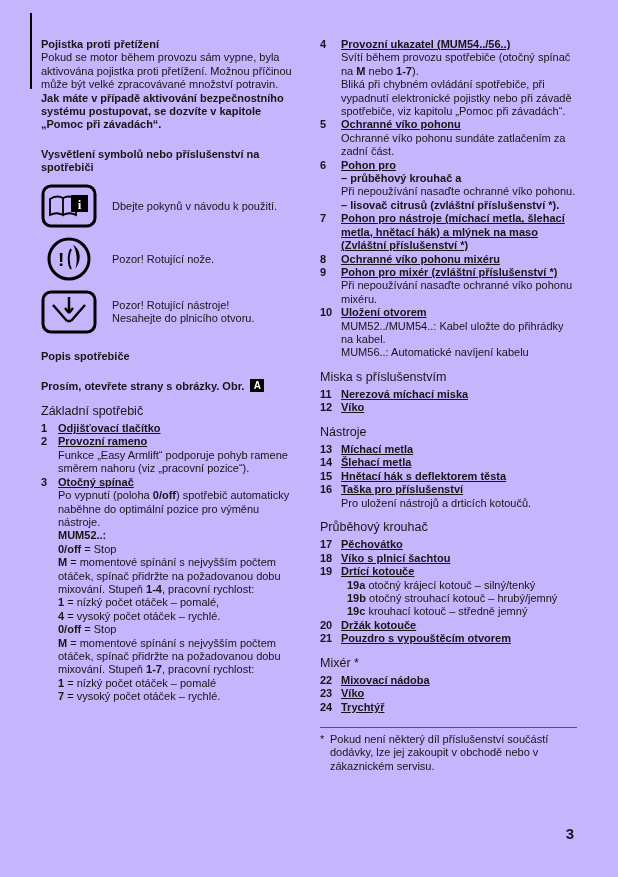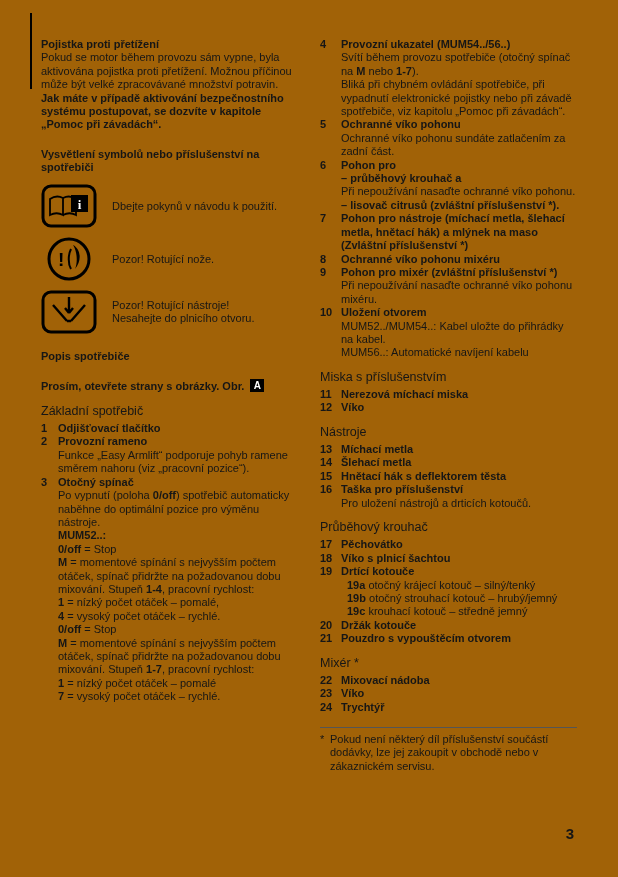--- a/index.html
+++ b/index.html
@@ -3,42 +3,42 @@
 <meta charset="utf-8">
 <style>
   * { box-sizing: border-box; }
   html, body { margin: 0; padding: 0; }
   body {
     width: 618px; height: 877px;
     background: #ffffff;
     font-family: "Liberation Sans", "DejaVu Sans", sans-serif;
     font-size: 11px; line-height: 1.22; color: #161616;
   }
-  .page { position: relative; width: 618px; height: 877px; overflow: hidden; background: #a16207; }
+  .page { position: relative; width: 618px; height: 877px; overflow: hidden; background: #c4b5fd; }
   .edge-mark { position: absolute; left: 30px; top: 13px; width: 2px; height: 76px; background: #000; }
   .content { position: absolute; left: 41px; top: 38px; display: flex; gap: 23px; }
   .col-left  { width: 256px; }
   .col-right { width: 257px; }
   p { margin: 0; }
   b { font-weight: bold; }
   .para-title { font-weight: bold; }
   .heading { font-size: 11px; line-height: 1.2; font-weight: bold; margin: 16px 0 10px; }
   .subheading { font-size: 12.5px; font-weight: normal; margin: 10px 0 3px; }
   .symbol-row { display: flex; align-items: center; gap: 15px; margin: 0 0 8px; }
   .symbol-icon { flex: none; width: 56px; display: flex; justify-content: center; align-items: center; }
   .symbol-text { white-space: pre-line; }
   .figures-note { font-weight: bold; margin: 16px 0 10px; }
   .badge { display: inline-block; background: #000; color: #fff; font-weight: bold; font-size: 10px;
            width: 14px; height: 13px; line-height: 13px; text-align: center; margin-left: 3px; vertical-align: 1px; }
   .item { display: flex; align-items: flex-start; }
   .item-num { flex: none; font-weight: bold; }
   .col-left  .item-num { width: 17px; }
   .col-right .item-num { width: 21px; }
   .item-body { flex: 1; min-width: 0; }
-  .item-title { font-weight: bold; }
+  .item-title { font-weight: bold; text-decoration: underline; }
   .sub-indent { padding-left: 6px; }
   .footnote { margin-top: 13px; padding-top: 5px; border-top: 1px solid #555; display: flex; }
   .fn-star { flex: none; width: 10px; }
   .page-number { position: absolute; right: 44px; bottom: 34px; font-size: 15px; font-weight: bold; }
   svg { display: block; }
 </style>
 </head>
 <body>
 
 <div class="page">

